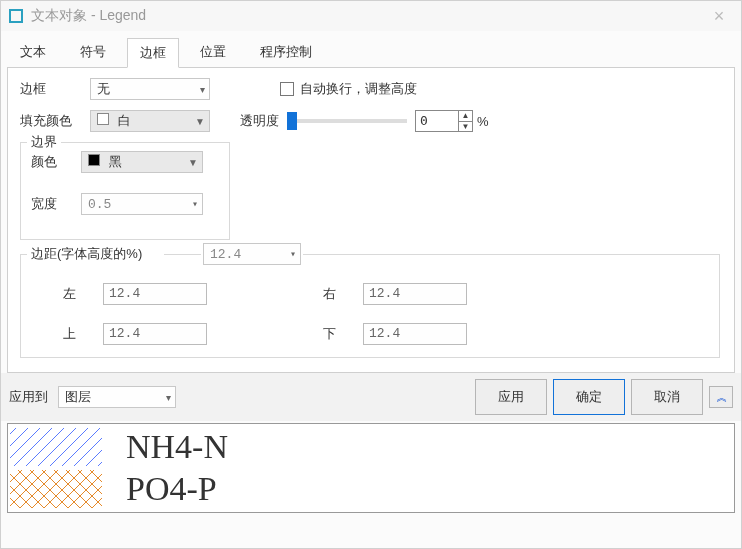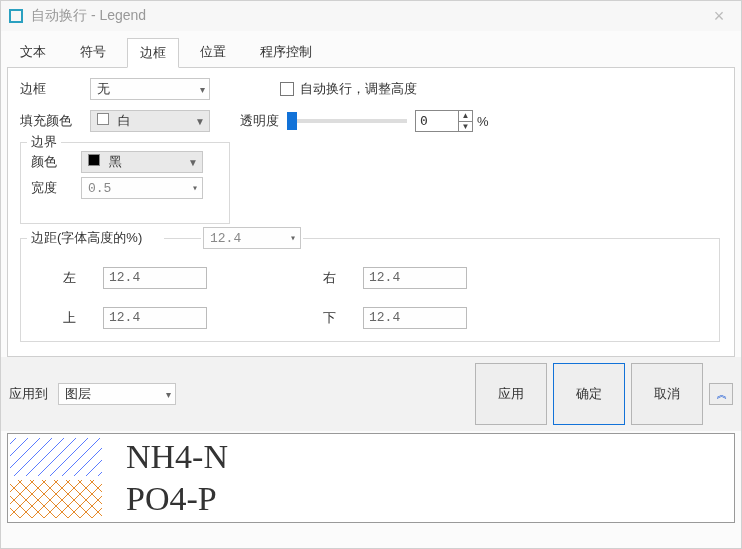--- a/index.html
+++ b/index.html
@@ -137,21 +137,21 @@
     margin-top: 18px;
     margin-left: 14px;
     align-items: center;
   }
   .bottombar {
     display: flex; align-items: center; padding: 6px 8px; gap: 6px;
     background: #f2f2f2;
     border-top: 0;
   }
   .btn {
-    border: 1px solid #b5b5b5; background: #eee; padding: 21px 0;
+    border: 1px solid #b5b5b5; background: #eee; padding: 8px 0;
     width: 72px; text-align: center; cursor: default;
   }
   .btn.primary { border: 1px solid #1272d8; }
   .expand {
     width: 24px; height: 22px; border: 1px solid #b5b5b5; background: #eee;
     display: flex; align-items: center; justify-content: center; color: #1756d4;
     font-size: 11px; letter-spacing: -2px;
   }
   .legend-preview {
     border: 1px solid #999; margin: 2px 6px 6px 6px; height: 90px;
@@ -167,21 +167,21 @@
     line-height: 1.25;
   }
 </style>
 </head>
 <body>
 
 <div class="window">
 
   <div class="titlebar">
     <span class="icon-box"></span>
-    <span class="title">自动换行 - Legend</span>
+    <span class="title">文本对象 - Legend</span>
     <span class="close">×</span>
   </div>
 
   <div class="tabs">
     <div class="tab">文本</div>
     <div class="tab">符号</div>
     <div class="tab active">边框</div>
     <div class="tab">位置</div>
     <div class="tab">程序控制</div>
   </div>
@@ -219,21 +219,21 @@
           <div>▲</div>
           <div>▼</div>
         </span>
       </div>
       <span style="margin-left:4px">%</span>
     </div>
 
     <div class="fieldset">
       <span class="fieldset-label">边界</span>
 
-      <div class="row" style="margin-bottom:4px">
+      <div class="row" style="margin-bottom:20px">
         <span style="width:50px">颜色</span>
         <div class="select grey" style="width:122px">
           <span>
             <span class="color-swatch" style="background:#000"></span>
             <span>黑</span>
           </span>
           <span class="arrow">▼</span>
         </div>
       </div>
 

